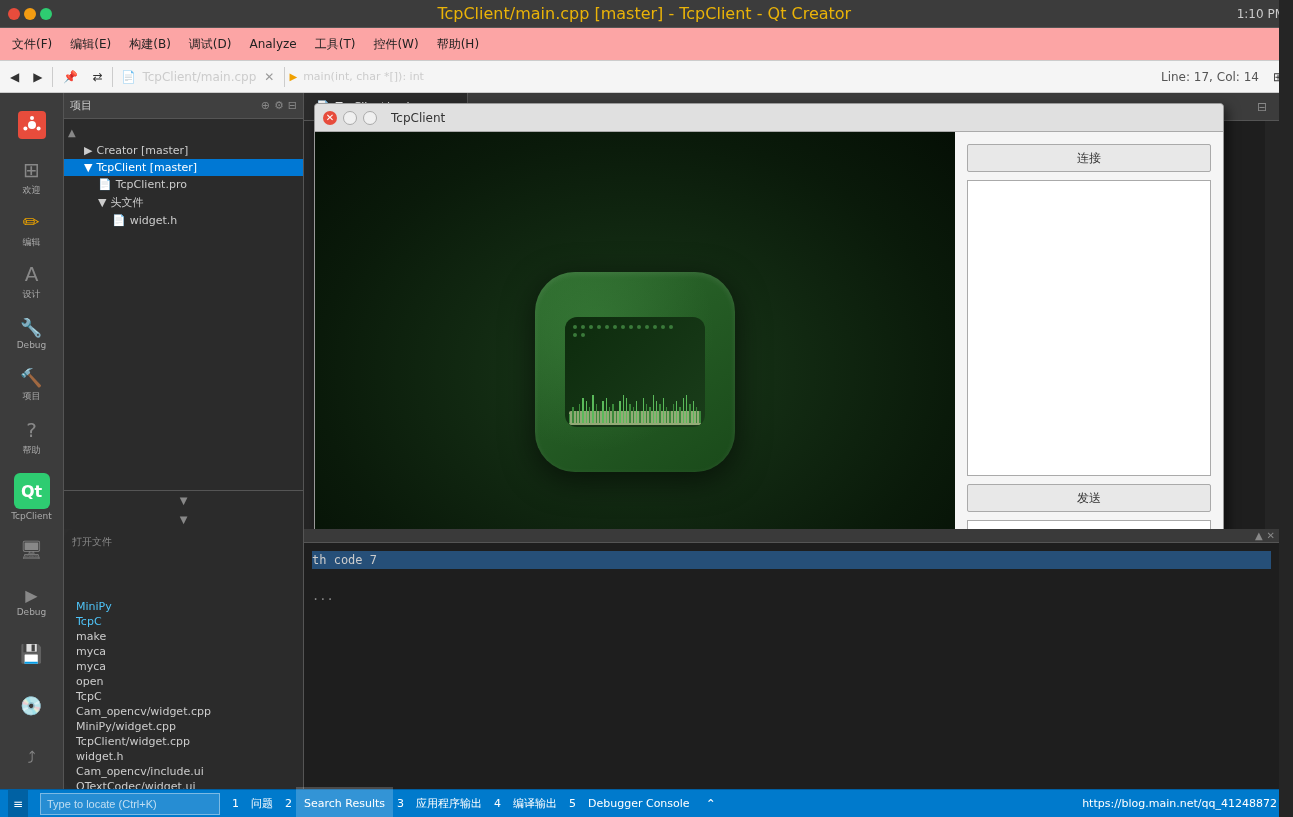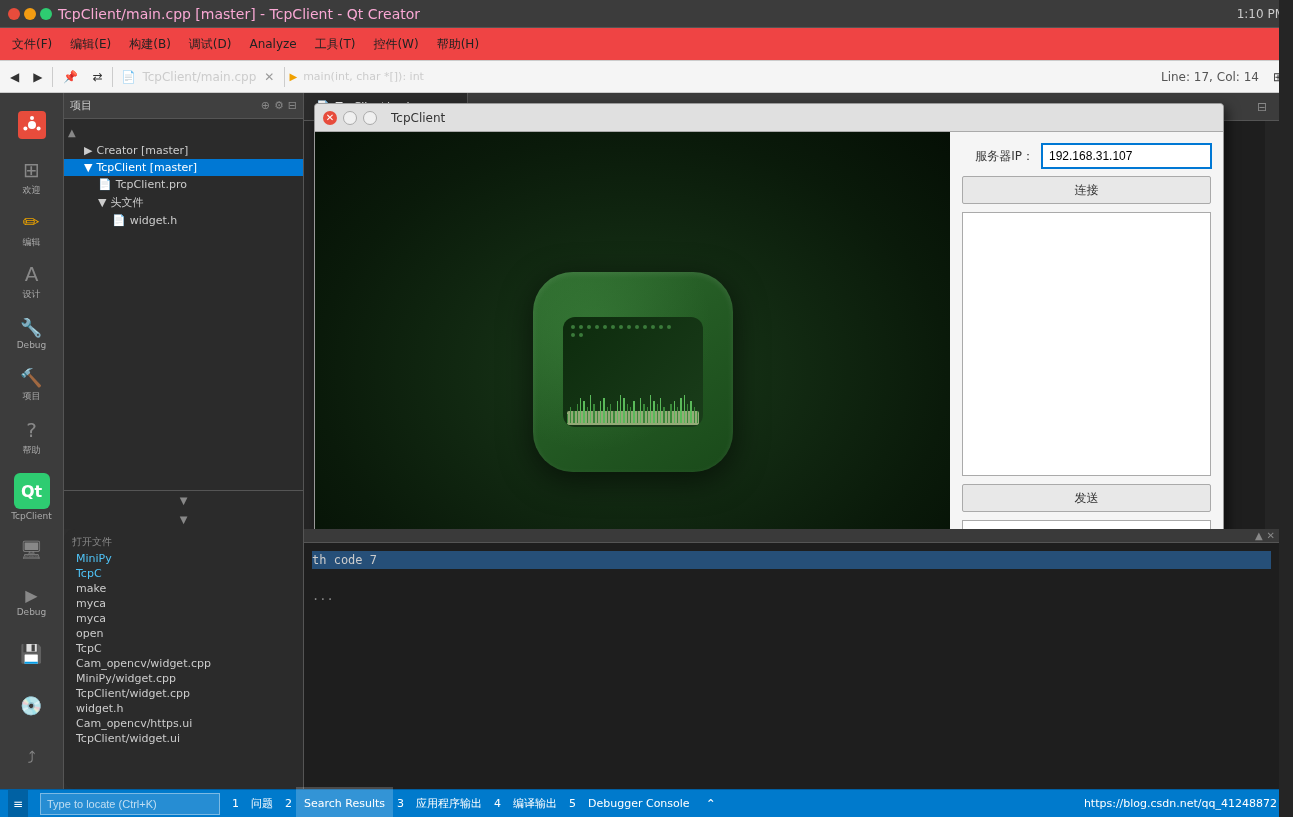--- a/index.html
+++ b/index.html
@@ -5,25 +5,25 @@
     * { box-sizing: border-box; margin: 0; padding: 0; }
     body { width: 1293px; height: 817px; overflow: hidden; font-family: 'DejaVu Sans', Arial, sans-serif; font-size: 12px; background: #2d2d2d; display: flex; flex-direction: column; }
 
     
     .title-bar { height: 28px; background: #3c3c3c; display: flex; align-items: center; padding: 0 8px; gap: 6px; border-bottom: 1px solid #555; }
     .title-bar-controls { display: flex; gap: 4px; }
     .title-bar-btn { width: 12px; height: 12px; border-radius: 50%; border: none; cursor: pointer; }
     .tb-close { background: #e74c3c; }
     .tb-min { background: #f39c12; }
     .tb-max { background: #2ecc71; }
-    .title-bar-text { color: #f9a8d4; font-size: 14px; flex: 1; }
+    .title-bar-text { color: #eab308; font-size: 16px; flex: 1; text-align: center; }
     .title-bar-right { display: flex; align-items: center; gap: 8px; color: #ccc; font-size: 12px; }
 
     
-    .menu-bar { height: 26px; background: #ef4444; display: flex; align-items: center; padding: 16px 4px; gap: 2px; border-bottom: 1px solid #ccc; }
+    .menu-bar { height: 26px; background: #fca5a5; display: flex; align-items: center; padding: 16px 4px; gap: 2px; border-bottom: 1px solid #ccc; }
     .menu-item { padding: 2px 8px; cursor: pointer; font-size: 12px; color: #222; border-radius: 2px; }
 
     
     .toolbar { height: 32px; background: #f5f5f5; display: flex; align-items: center; padding: 0 4px; gap: 2px; border-bottom: 1px solid #ccc; }
     .tool-btn { padding: 2px 6px; font-size: 12px; cursor: pointer; background: transparent; border: none; color: #333; }
     .toolbar-sep { width: 1px; height: 20px; background: #ccc; margin: 0 2px; }
     .toolbar-right { margin-left: auto; display: flex; align-items: center; gap: 8px; color: #555; font-size: 12px; }
 
     
     .main-area { flex: 1; display: flex; overflow: hidden; }
@@ -73,21 +73,21 @@
     .control-input { flex: 1; height: 24px; border: 1px solid #aaa; padding: 2px 6px; font-size: 12px; background: white; }
     .control-input.highlight { border-color: #0078d4; outline: 1px solid #0078d4; }
     .control-btn { width: 100%; height: 28px; background: #e8e8e8; border: 1px solid #aaa; cursor: pointer; font-size: 12px; color: #333; border-radius: 2px; }
     .control-textarea { flex: 1; border: 1px solid #aaa; padding: 4px; font-size: 12px; background: white; resize: none; }
     .control-textarea-small { height: 80px; border: 1px solid #aaa; padding: 4px; font-size: 12px; background: white; resize: none; }
 
     
     .bottom-section { display: flex; overflow: hidden; height: 260px; border-radius: 11px; }
     .bottom-left { width: 240px; background: #2b2b2b; border-right: 1px solid #555; overflow-y: auto; padding: 4px 0; }
     .bottom-file { padding: 1px 8px 1px 12px; color: #ccc; font-size: 11px; cursor: pointer; }
-    .bottom-file.selected { color: #4fc3f7; }
+    .bottom-file.selected { color: #4fc3f7; margin-top: 48px; }
     .bottom-right { flex: 1; background: #1e1e1e; display: flex; flex-direction: column; }
     .bottom-right-content { flex: 1; padding: 8px; color: #ccc; font-size: 12px; font-family: monospace; overflow-y: auto; }
     .output-line { line-height: 1.5; }
     .output-highlight { background: #264f78; }
 
     
     .status-bar { height: 28px; background: #007acc; display: flex; align-items: center; padding: 0 8px; gap: 0; border-top: 1px solid #005fa3; }
     .status-square { width: 20px; height: 28px; background: rgba(0,0,0,0.2); display: flex; align-items: center; justify-content: center; cursor: pointer; margin-right: 4px; }
     .status-item { padding: 17px 8px; font-size: 11px; color: #fff; cursor: pointer; height: 28px; display: flex; align-items: center; }
     .status-item.active { background: rgba(255,255,255,0.2); }
@@ -370,24 +370,20 @@
                             <div class="bar-item" style="height: 12.4444px; background: rgb(58, 138, 58);"></div>
                           </div>
                       </div>
                     </div>
                   </div>
                 </div>
               </div>
             </div>
 
             <div class="float-controls">
-              <div class="control-row">
-                <span class="control-label">服务器IP：</span>
-                <input class="control-input highlight" value="192.168.31.107" style="">
-              </div>
               <button class="control-btn">连接</button>
               <textarea class="control-textarea" style="flex: 1 1 0%;"></textarea>
               <button class="control-btn">发送</button>
               <textarea class="control-textarea-small" style=""></textarea>
             </div>
           </div>
         </div>
 
       </div>
 
@@ -405,22 +401,22 @@
         <div class="bottom-file" style="color:#4fc3f7;">TcpC</div>
         <div class="bottom-file">make</div>
         <div class="bottom-file">myca</div>
         <div class="bottom-file">myca</div>
         <div class="bottom-file">open</div>
         <div class="bottom-file">TcpC</div>
         <div class="bottom-file">Cam_opencv/widget.cpp</div>
         <div class="bottom-file">MiniPy/widget.cpp</div>
         <div class="bottom-file">TcpClient/widget.cpp</div>
         <div class="bottom-file">widget.h</div>
-        <div class="bottom-file">Cam_opencv/https.ui</div>
-        <div class="bottom-file">TcpClient/widget.ui</div>
+        <div class="bottom-file">Cam_opencv/include.ui</div>
+        <div class="bottom-file">QTextCodec/widget.ui</div>
       </div>
 
       <div class="bottom-right">
         <div style="height:14px; background:#3a3a3a; display:flex; align-items:center; justify-content:flex-end; padding:0 4px; gap:4px; border-bottom:1px solid #555;">
           <span style="color:#888; cursor:pointer; font-size:10px;">▲</span>
           <span style="color:#888; cursor:pointer; font-size:10px;">✕</span>
         </div>
         <div class="bottom-right-content">
           <div class="output-line output-highlight" style="color:#ccc;">th code 7</div>
           <div class="output-line">&nbsp;</div>
@@ -449,15 +445,15 @@
   <span class="status-number">2</span>
   <span class="status-item active">Search Results</span>
   <span class="status-number">3</span>
   <span class="status-item">应用程序输出</span>
   <span class="status-number">4</span>
   <span class="status-item">编译输出</span>
   <span class="status-number">5</span>
   <span class="status-item">Debugger Console</span>
   <span style="color:white; font-size:12px; padding:0 8px; cursor:pointer;">⌃</span>
   <div class="status-right">
-    <span class="status-url">https://blog.csdn.net/qq_41248872</span>
+    <span class="status-url">https://blog.main.net/qq_41248872</span>
   </div>
 </div>
 
 </body></html>

